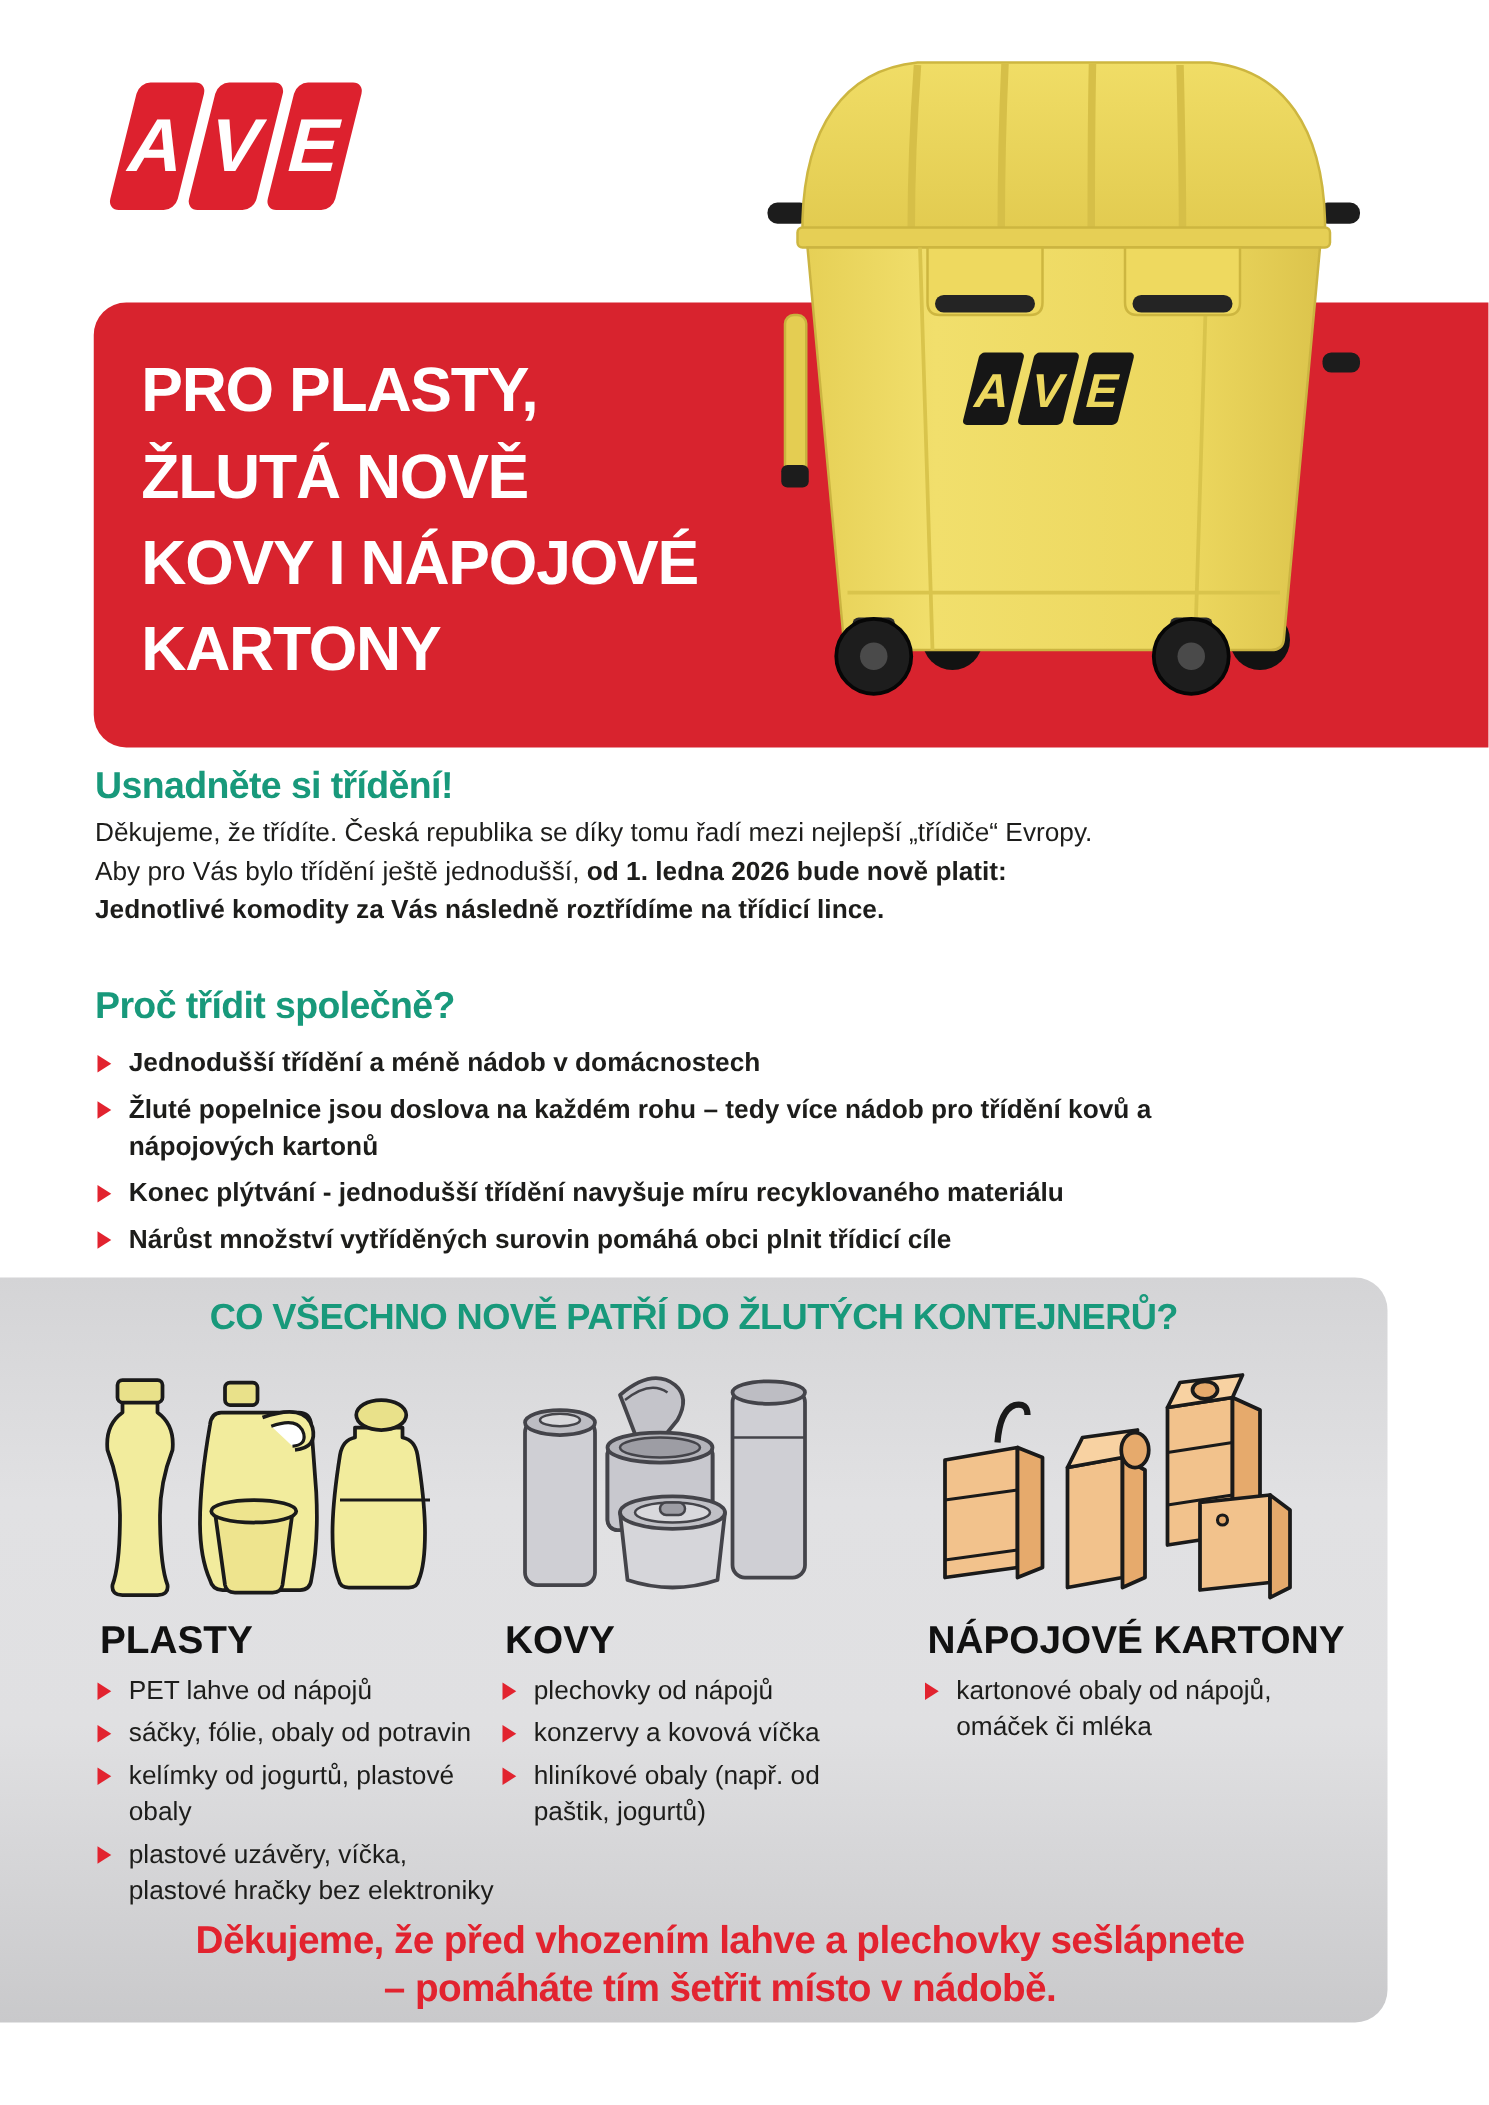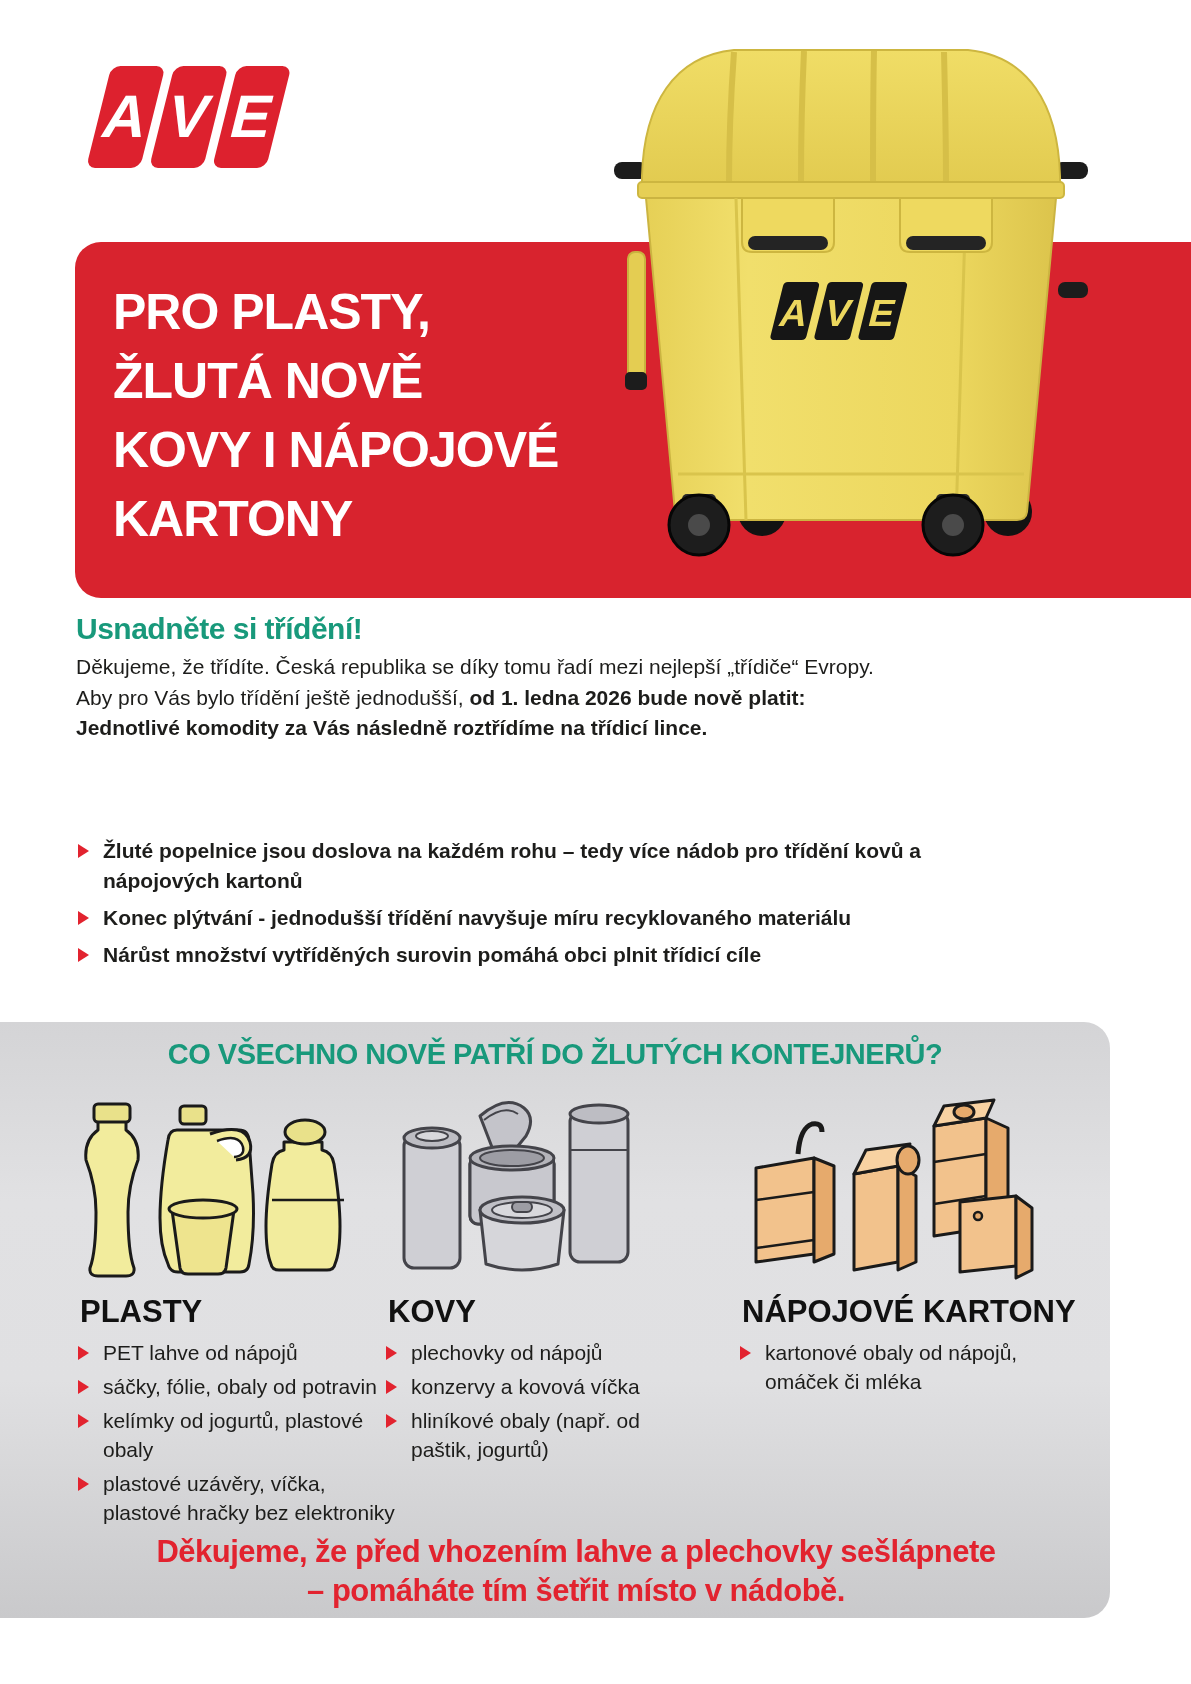--- a/index.html
+++ b/index.html
@@ -32,21 +32,21 @@
     background:linear-gradient(180deg,#d4d4d6 0%,#e1e1e3 30%,#e0e0e2 60%,#c9c9cb 100%);
     border-radius:0 26px 26px 0;}
   .graybox-h{position:absolute;left:0;top:16px;width:100%;text-align:center;
     color:#18997b;font-weight:bold;font-size:29px;letter-spacing:-0.5px;}
   .col{position:absolute;top:66px;}
   .col .illus{height:192px;display:flex;align-items:flex-end;}
   .col h3{margin:14px 0 0 4px;font-size:31px;font-weight:bold;color:#111;letter-spacing:0;}
   .col ul.blist{margin-top:8px;}
   .col ul.blist li{font-weight:normal;line-height:29px;margin-bottom:5px;}
   .col1{left:76px;width:322px;}
-  .col2{left:384px;width:318px;}
+  .col2{left:400px;width:318px;}
   .col3{left:738px;width:348px;}
   .gb-footer{position:absolute;left:0;top:510px;width:100%;text-align:center;
     color:#e2232f;font-weight:bold;font-size:31px;line-height:39px;letter-spacing:-0.5px;padding-left:21px;}
 </style>
 </head>
 <body>
 
 <div class="page">
 
   <div class="ave-logo">
@@ -130,21 +130,26 @@
     <circle cx="341" cy="481" r="11" fill="#4a4a4a"></circle>
   </svg>
 
   <div class="teal-h" style="top:612px;">Usnadněte si třídění!</div>
   <div class="intro-p">
     <div>Děkujeme, že třídíte. Česká republika se díky tomu řadí mezi nejlepší „třídiče“ Evropy.</div>
     <div><span>Aby pro Vás bylo třídění ještě jednodušší, </span><span class="b">od 1. ledna 2026 bude nově platit:</span></div>
     <div class="b">Jednotlivé komodity za Vás následně roztřídíme na třídicí lince.</div>
   </div>
 
+  <div class="teal-h" style="top:788px;">Proč třídit společně?</div>
   <ul class="blist why-list">
+    <li>
+        <span class="tri"></span>
+        <span>Jednodušší třídění a méně nádob v domácnostech</span>
+      </li>
     <li>
         <span class="tri"></span>
         <span>Žluté popelnice jsou doslova na každém rohu – tedy více nádob pro třídění kovů a nápojových kartonů</span>
       </li>
     <li>
         <span class="tri"></span>
         <span>Konec plýtvání - jednodušší třídění navyšuje míru recyklovaného materiálu</span>
       </li>
     <li>
         <span class="tri"></span>

